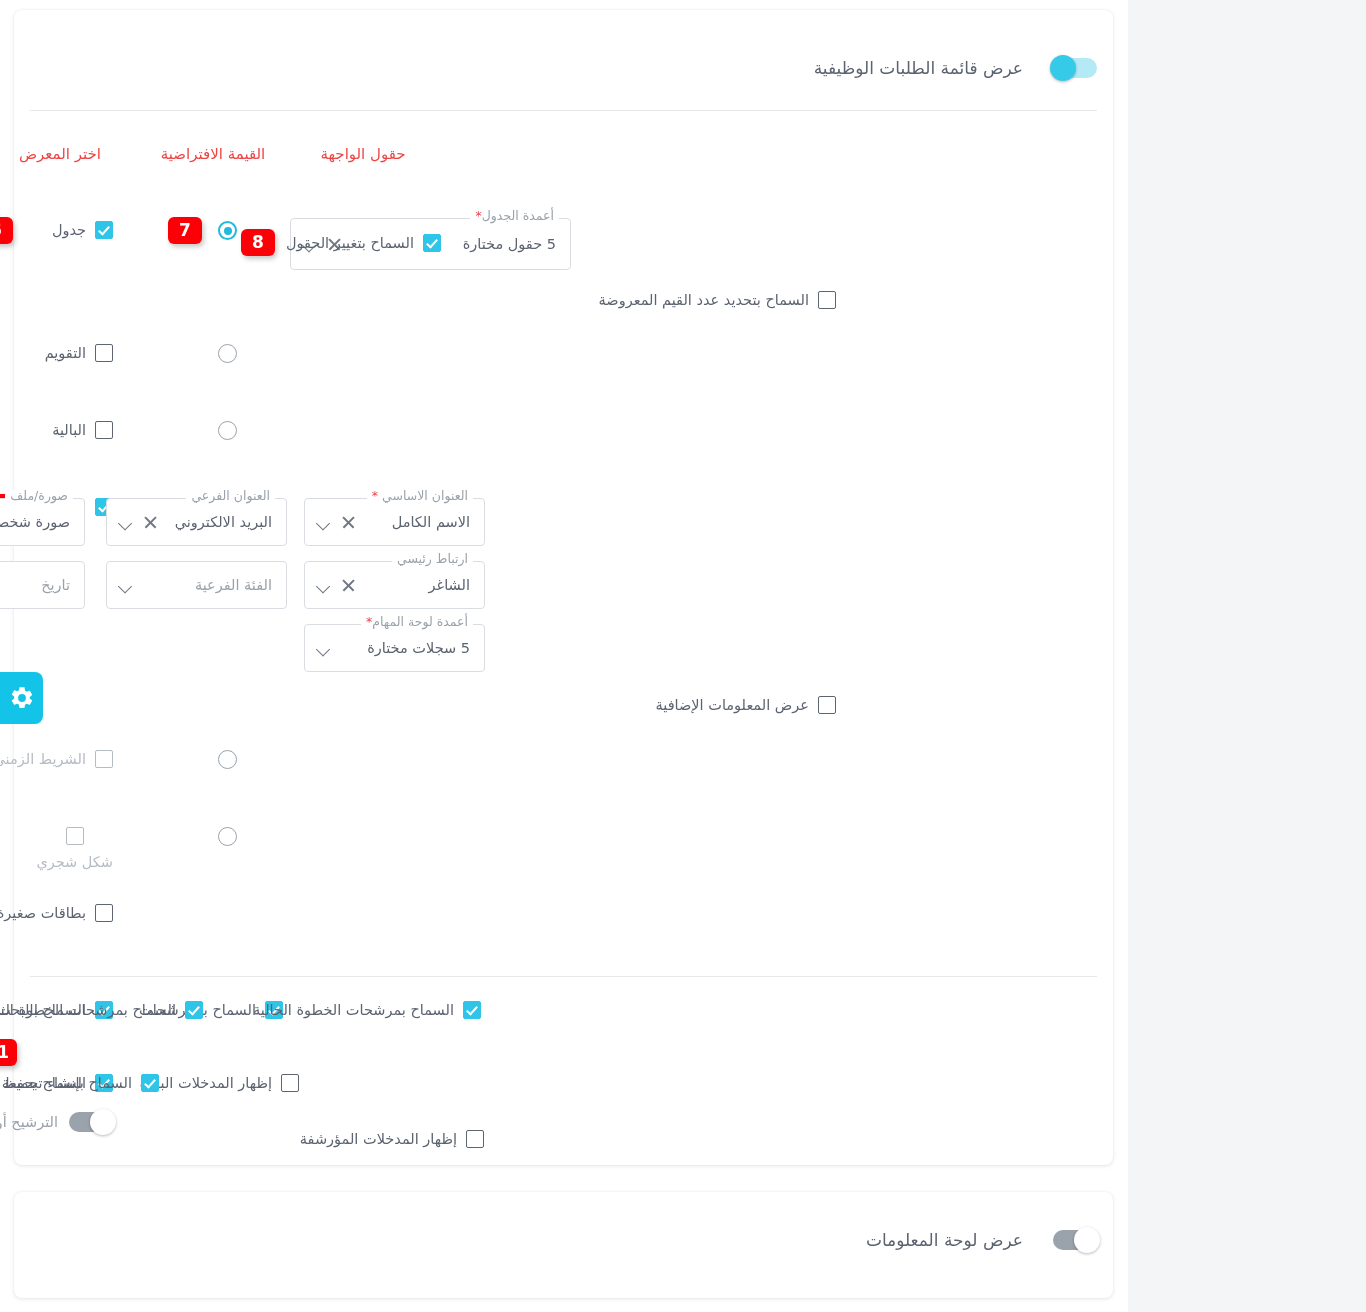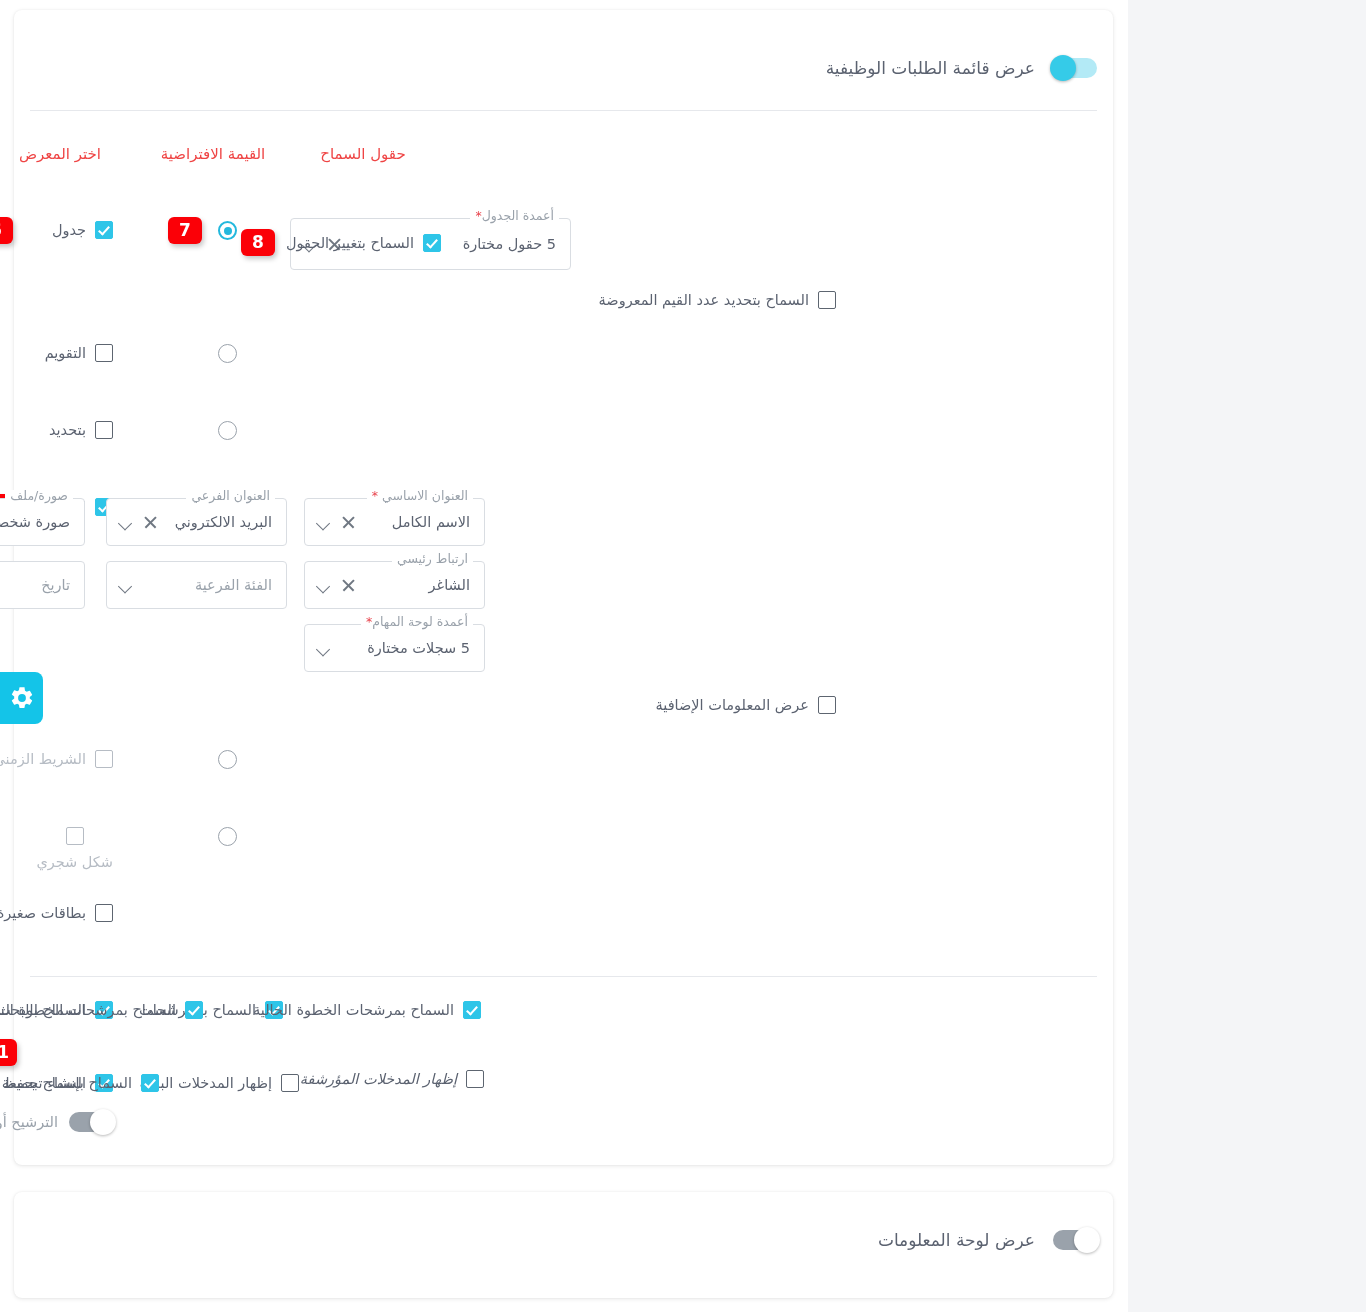--- a/index.html
+++ b/index.html
@@ -37,21 +37,21 @@
     box-shadow: 0 1px 4px rgba(0,0,0,0.10), 0 0 2px rgba(0,0,0,0.05);
   }
   #card-main { left: 14px; top: 10px; width: 1099px; height: 1155px; }
   #card-dashboard { left: 14px; top: 1192px; width: 1099px; height: 106px; }
 
   
   .toggle-row {
     position: absolute;
     display: flex;
     align-items: center;
-    gap: 18px;
+    gap: 30px;
     direction: rtl;
   }
   .switch {
     position: relative;
     width: 44px; height: 20px;
     border-radius: 10px;
     flex: none;
   }
   .switch .track {
     position: absolute;
@@ -257,21 +257,21 @@
         <span class="track"></span>
         <span class="knob"></span>
       </div>
       <span class="toggle-label">عرض قائمة الطلبات الوظيفية</span>
     </div>
 
     <div class="divider" style="right:16px; top:100px; width:1067px;"></div>
 
     <div class="col-head" style="right:998px; top:134px; width:110px;">اختر المعرض</div>
     <div class="col-head" style="right:845px; top:134px; width:110px;">القيمة الافتراضية</div>
-    <div class="col-head" style="right:690px; top:134px; width:120px;">حقول السماح</div>
+    <div class="col-head" style="right:690px; top:134px; width:120px;">حقول الواجهة</div>
 
     <div class="cb-row" style="position:absolute; right:1000px; top:211px;">
       <span class="cb on"></span>
       <span class="cb-label">جدول</span>
     </div>
     <div class="badge" style="right:1100px; top:207px;">6</div>
 
     <span class="radio on" style="position:absolute; right:876px; top:211px;"></span>
     <div class="badge" style="right:911px; top:207px;">7</div>
 
@@ -298,21 +298,21 @@
     </div>
 
     <div class="cb-row" style="position:absolute; right:1000px; top:334px;">
       <span class="cb off"></span>
       <span class="cb-label">التقويم</span>
     </div>
     <span class="radio off" style="position:absolute; right:876px; top:334px;"></span>
 
     <div class="cb-row" style="position:absolute; right:1000px; top:411px;">
       <span class="cb off"></span>
-      <span class="cb-label">بتحديد</span>
+      <span class="cb-label">البالية</span>
     </div>
     <span class="radio off" style="position:absolute; right:876px; top:411px;"></span>
 
     <div class="cb-row" style="position:absolute; right:1000px; top:488px;">
       <span class="cb on"></span>
       <span class="cb-label">لوحة المهام</span>
     </div>
     <div class="badge" style="right:1093px; top:484px;">10</div>
     <span class="radio off" style="position:absolute; right:876px; top:488px;"></span>
 
@@ -417,21 +417,21 @@
     <div class="cb-row" style="position:absolute; right:1000px; top:1064px;">
       <span class="cb on"></span>
       <span class="cb-label">السماح بحفظ الاستعلامات</span>
     </div>
     <div class="badge" style="right:1096px; top:1029px;">11</div>
 
     <div class="cb-row" style="position:absolute; right:814px; top:1064px;">
       <span class="cb off"></span>
       <span class="cb-label">إظهار المدخلات البالية</span>
     </div>
-    <div class="cb-row" style="position:absolute; right:629px; top:1060px;font-style:italic;">
+    <div class="cb-row" style="position:absolute; right:629px; top:1120px;">
       <span class="cb off"></span>
       <span class="cb-label">إظهار المدخلات المؤرشفة</span>
     </div>
     <div class="cb-row" style="position:absolute; right:954px; top:1064px;">
       <span class="cb on"></span>
       <span class="cb-label">السماح بإنشاء تجميعة</span>
     </div>
 
     <div class="toggle-row" style="right:1000px; top:1102px; gap:11px;">
       <div class="switch off">

